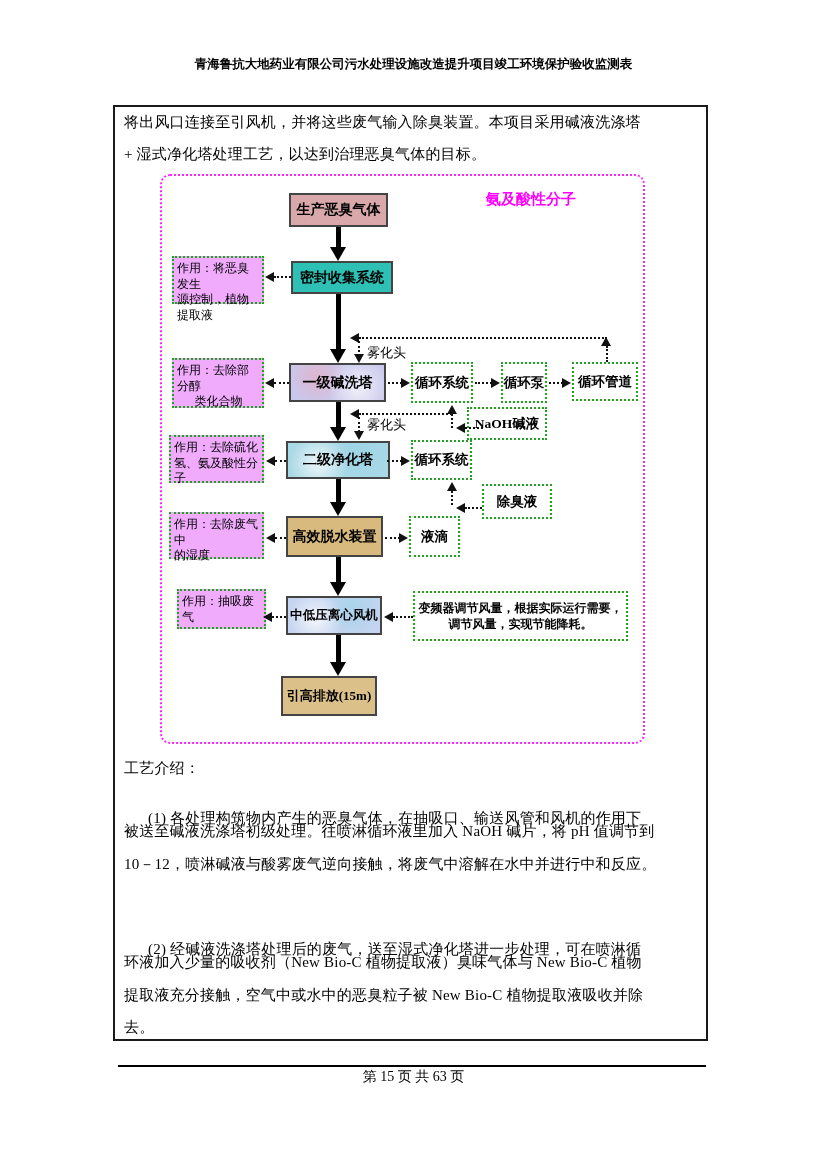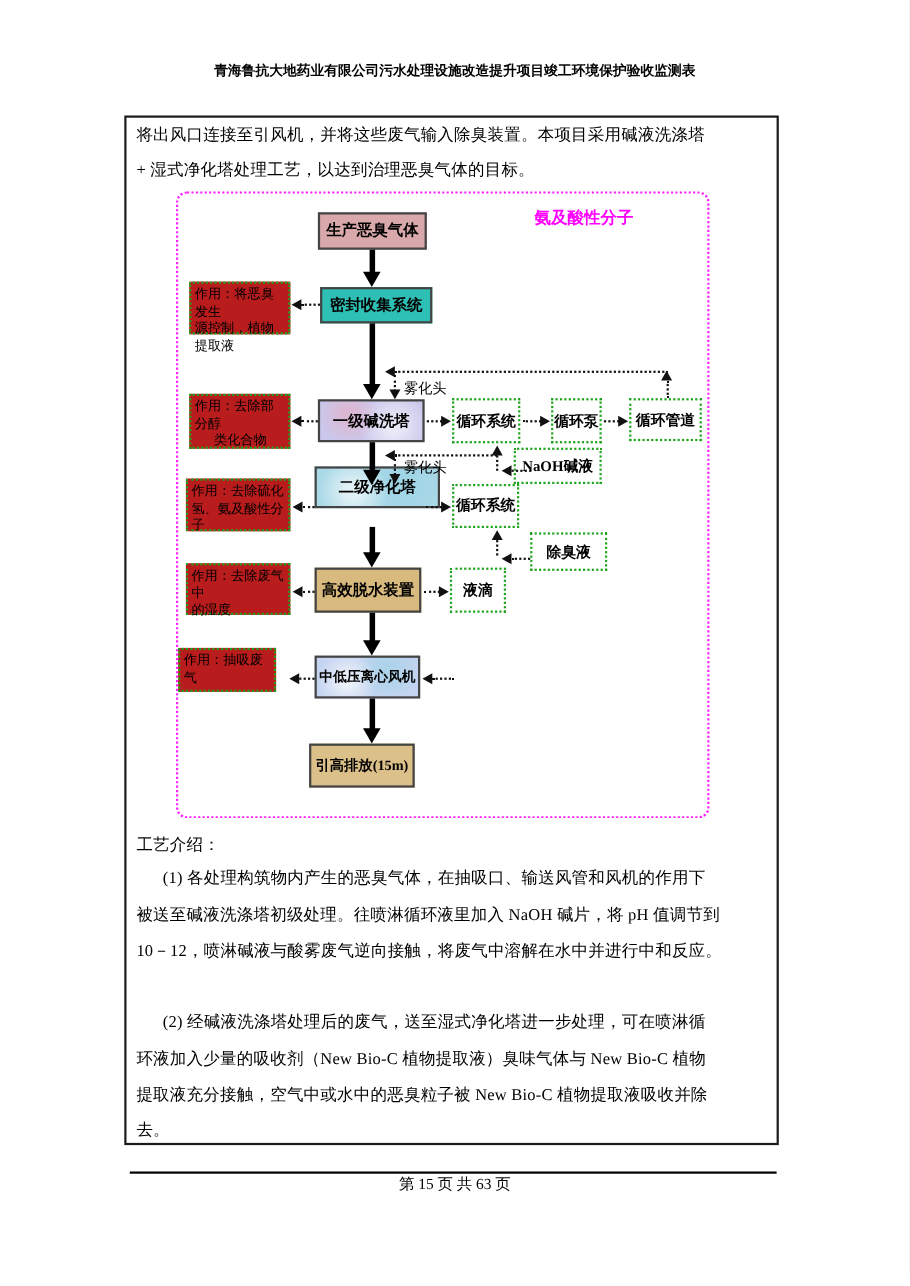--- a/index.html
+++ b/index.html
@@ -3,38 +3,38 @@
 <meta charset="utf-8">
 <style>
   html,body{margin:0;padding:0;background:#e8e8e8;}
   .page{position:relative;width:827px;height:1169px;background:#ffffff;margin:0 auto;
         font-family:"Liberation Serif","DejaVu Serif",serif;color:#000;overflow:hidden;}
   .hdr{position:absolute;top:56px;left:0;width:100%;text-align:center;
        font-size:12.5px;font-weight:bold;letter-spacing:0px;}
   .cell{position:absolute;left:113px;top:105px;width:595px;height:936px;
         border:2px solid #1a1a1a;box-sizing:border-box;}
   .bline{position:absolute;left:9px;font-size:15px;white-space:nowrap;letter-spacing:0.2px;}
-  .ind{left:33px;}
+  .ind{left:33px;margin-top:20px;}
   
   .diag{position:absolute;left:45px;top:67px;width:485px;height:570px;
         border:2.5px dotted #ff22ff;border-radius:10px;box-sizing:border-box;}
   .dtitle{position:absolute;left:255px;top:12px;width:228px;text-align:center;
           color:#ff00ff;font-weight:bold;font-size:15px;line-height:23px;white-space:nowrap;}
   .mnode{position:absolute;border:2px solid #444;box-sizing:border-box;
          display:flex;align-items:center;justify-content:center;
          font-size:14px;font-weight:bold;white-space:nowrap;}
   .mottle1{background-image:radial-gradient(circle at 28% 35%,rgba(236,170,190,.55) 6%,rgba(0,0,0,0) 40%),
            radial-gradient(circle at 72% 65%,rgba(255,255,255,.6) 8%,rgba(0,0,0,0) 45%);}
   .mottle2{background-image:radial-gradient(circle at 30% 60%,rgba(255,255,255,.65) 8%,rgba(0,0,0,0) 40%),
            radial-gradient(circle at 70% 30%,rgba(150,210,230,.5) 8%,rgba(0,0,0,0) 45%);}
   .gbox{position:absolute;border:2px dotted #1fa41f;box-sizing:border-box;background:#fff;
         display:flex;align-items:center;justify-content:center;
         font-size:13.5px;font-weight:bold;white-space:nowrap;}
-  .note{position:absolute;border:2px dotted #1fa41f;box-sizing:border-box;background:#b91c1c;
-        font-size:12px;line-height:15.5px;padding:3px 2px 2px 3px;font-family:Liberation Mono, monospace;}
+  .note{position:absolute;border:2px dotted #1fa41f;box-sizing:border-box;background:#f0abfc;
+        font-size:12px;line-height:15.5px;padding:3px 2px 2px 3px;}
   .note .c{text-align:center;}
   .fnote{position:absolute;border:2px dotted #1fa41f;box-sizing:border-box;background:#fff;
          font-size:12px;font-weight:bold;line-height:16px;text-align:center;
          display:flex;flex-direction:column;justify-content:center;}
   .spray{position:absolute;font-size:13px;white-space:nowrap;}
   .sbar{position:absolute;width:5px;background:#000;}
   .shead{position:absolute;width:0;height:0;border-left:8px solid transparent;
          border-right:8px solid transparent;border-top:14px solid #000;}
   .dh{position:absolute;height:0;border-top:2px dotted #111;}
   .dv{position:absolute;width:0;border-left:2px dotted #111;}
@@ -60,21 +60,21 @@
 
     <div class="diag">
 
       <div class="dtitle">
         <div>氨及酸性分子</div>
       </div>
 
       <div class="mnode" style="left: 127px; top: 17px; width: 99px; height: 34px; background-color: rgb(217, 168, 170);">生产恶臭气体</div>
       <div class="mnode" style="left: 129px; top: 85px; width: 102px; height: 33px; background-color: rgb(46, 192, 180);">密封收集系统</div>
       <div class="mnode mottle1" style="left: 127px; top: 187px; width: 97px; height: 39px; background-color: rgb(201, 200, 236);">一级碱洗塔</div>
-      <div class="mnode mottle2" style="left: 124px; top: 248px; width: 114px; height: 38px; background-color: rgb(169, 216, 230);">二级净化塔</div>
+      <div class="mnode mottle2" style="left: 124px; top: 265px; width: 104px; height: 38px; background-color: rgb(169, 216, 230);">二级净化塔</div>
       <div class="mnode" style="left: 124px; top: 340px; width: 97px; height: 41px; background-color: rgb(217, 186, 126);">高效脱水装置</div>
       <div class="mnode mottle2" style="left: 124px; top: 420px; width: 96px; height: 39px; font-size: 12.5px; background-color: rgb(197, 212, 240);">中低压离心风机</div>
       <div class="mnode" style="left: 119px; top: 500px; width: 96px; height: 40px; font-size: 13px; background-color: rgb(220, 192, 137);">引高排放(15m)</div>
 
       <div class="sbar" style="left:174px;top:51px;height:21px"></div>
       <div class="shead" style="left:168px;top:71px"></div>
       <div class="sbar" style="left:174px;top:118px;height:56px"></div>
       <div class="shead" style="left:168px;top:173px"></div>
       <div class="sbar" style="left:174px;top:226px;height:26px"></div>
       <div class="shead" style="left:168px;top:251px"></div>
@@ -94,31 +94,35 @@
         <div class="c">类化合物</div>
       </div>
       <div class="note" style="left:7px;top:259px;width:95px;height:48px">
         <div>作用：去除硫化</div>
         <div>氢、氨及酸性分子</div>
       </div>
       <div class="note" style="left:7px;top:336px;width:95px;height:47px">
         <div>作用：去除废气中</div>
         <div>的湿度</div>
       </div>
-      <div class="note" style="left:0;top:413px;width:89px;height:40px;display:flex;align-items:center;justify-content:center">
+      <div class="note" style="left:15px;top:413px;width:89px;height:40px;display:flex;align-items:center;justify-content:center">
         <div>作用：抽吸废气</div>
       </div>
 
       <div class="gbox" style="left:249px;top:186px;width:62px;height:41px">循环系统</div>
       <div class="gbox" style="left:339px;top:186px;width:46px;height:41px">循环泵</div>
       <div class="gbox" style="left:410px;top:186px;width:66px;height:39px">循环管道</div>
       <div class="gbox" style="left:305px;top:231px;width:80px;height:33px">NaOH碱液</div>
       <div class="gbox" style="left:249px;top:264px;width:61px;height:40px">循环系统</div>
       <div class="gbox" style="left:320px;top:308px;width:70px;height:35px">除臭液</div>
       <div class="gbox" style="left:247px;top:340px;width:51px;height:41px">液滴</div>
+      <div class="fnote" style="left:251px;top:415px;width:215px;height:50px">
+        <div>变频器调节风量，根据实际运行需要，</div>
+        <div>调节风量，实现节能降耗。</div>
+      </div>
 
       <div class="spray" style="left:205px;top:168px">雾化头</div>
       <div class="spray" style="left:205px;top:240px">雾化头</div>
 
       <div class="dh" style="left:197px;top:161px;width:248px"></div>
       <div class="hl" style="left:188px;top:157px"></div>
       <div class="hu" style="left:439px;top:161px"></div>
       <div class="dv" style="left:444px;top:170px;height:16px"></div>
       <div class="dv" style="left:196px;top:165px;height:15px"></div>
       <div class="hd" style="left:192px;top:178px"></div>

